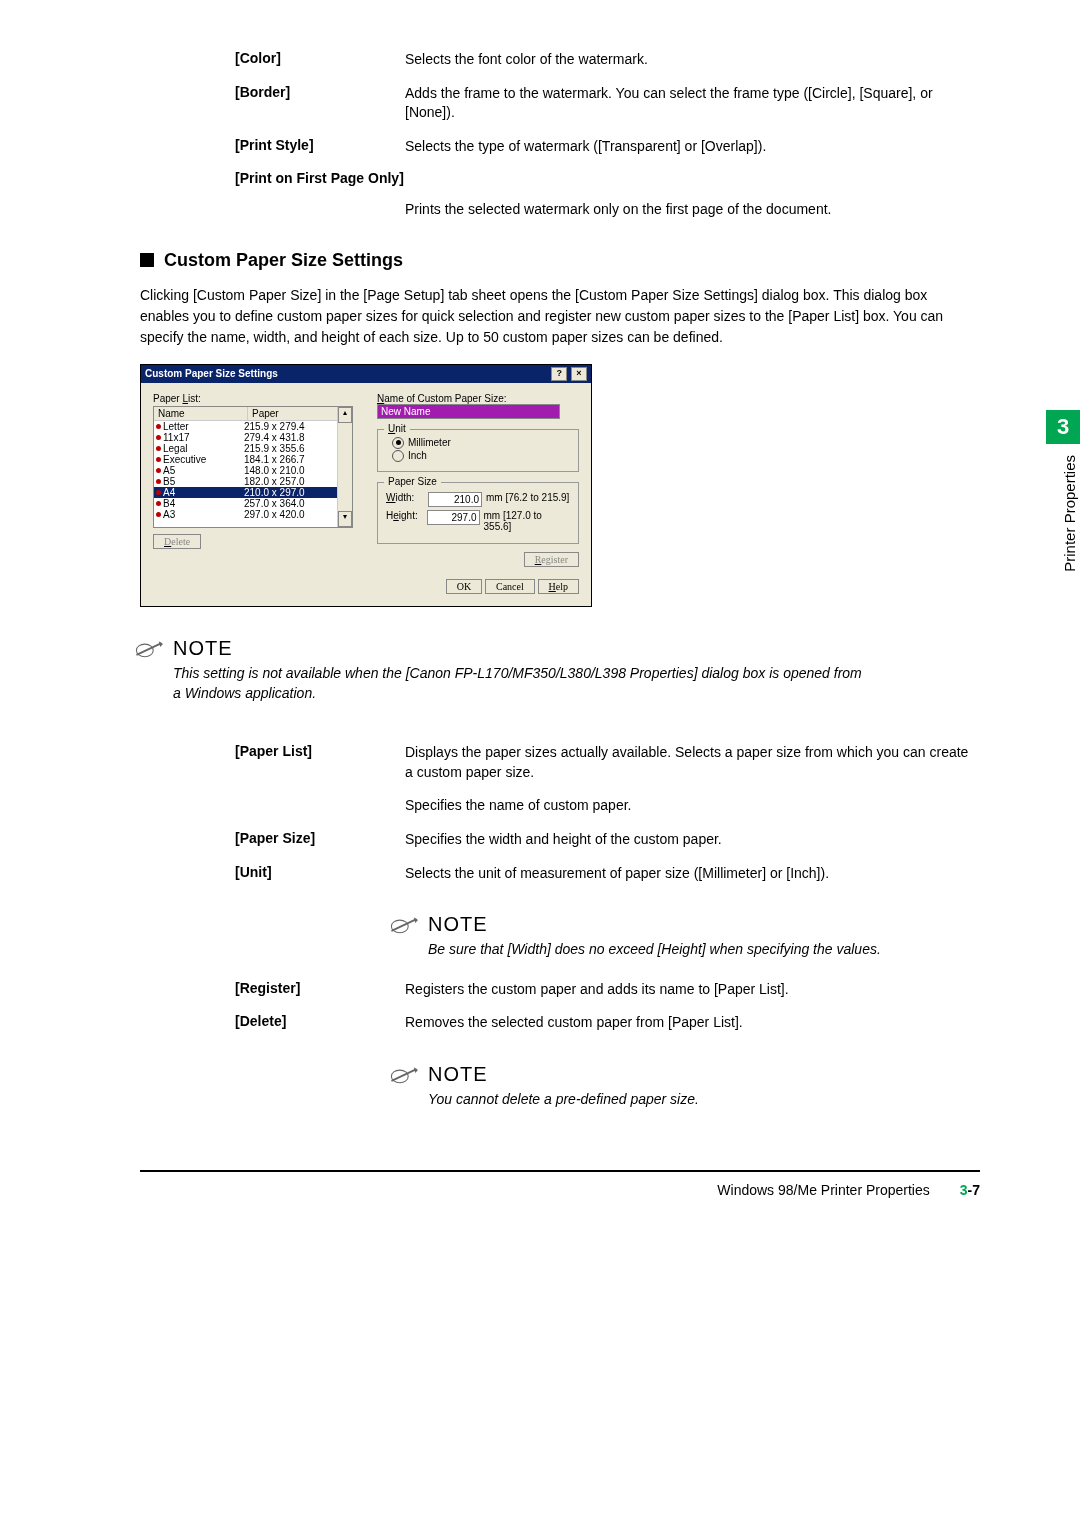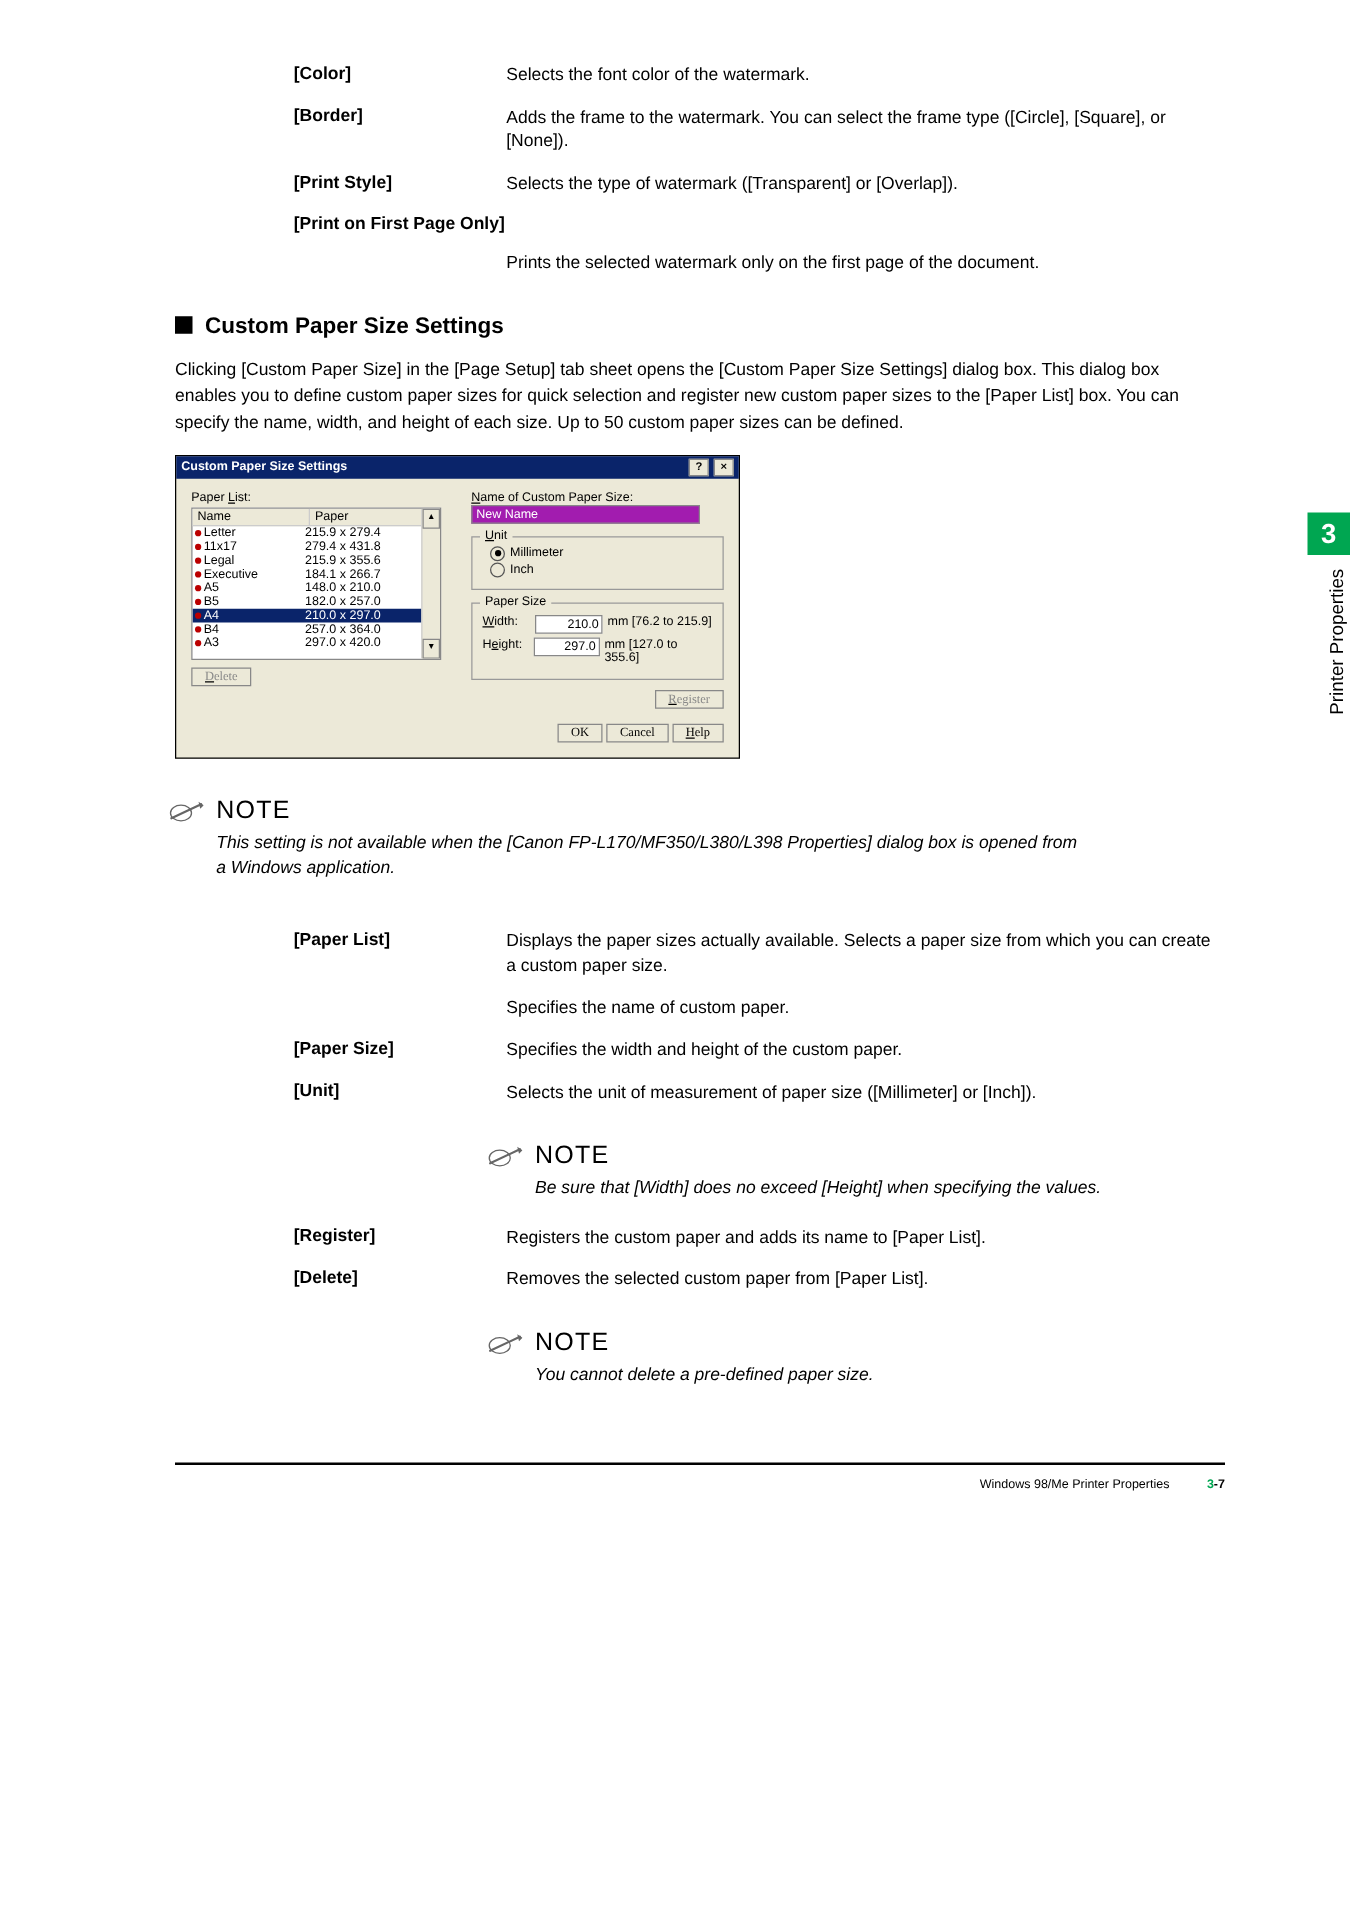--- a/index.html
+++ b/index.html
@@ -191,21 +191,21 @@
   .side-label {
     position:absolute;
     right:2px;
     top:455px;
     writing-mode: vertical-rl;
     transform: rotate(180deg);
     font-size:15px;
   }
 
   
-  .footer-line{ border-top:2px solid #000; margin-top:60px; padding-top:10px; display:flex; justify-content:flex-end; gap:30px; font-size:10px;}
+  .footer-line{ border-top:2px solid #000; margin-top:60px; padding-top:10px; display:flex; justify-content:flex-end; gap:30px; font-size:14px;}
   .footer-page{ font-weight:bold;}
   .green34{ color:#00a651;}
 
 </style>
 </head>
 <body>
 
 <div class="page">
 
   <div class="side-tab">

